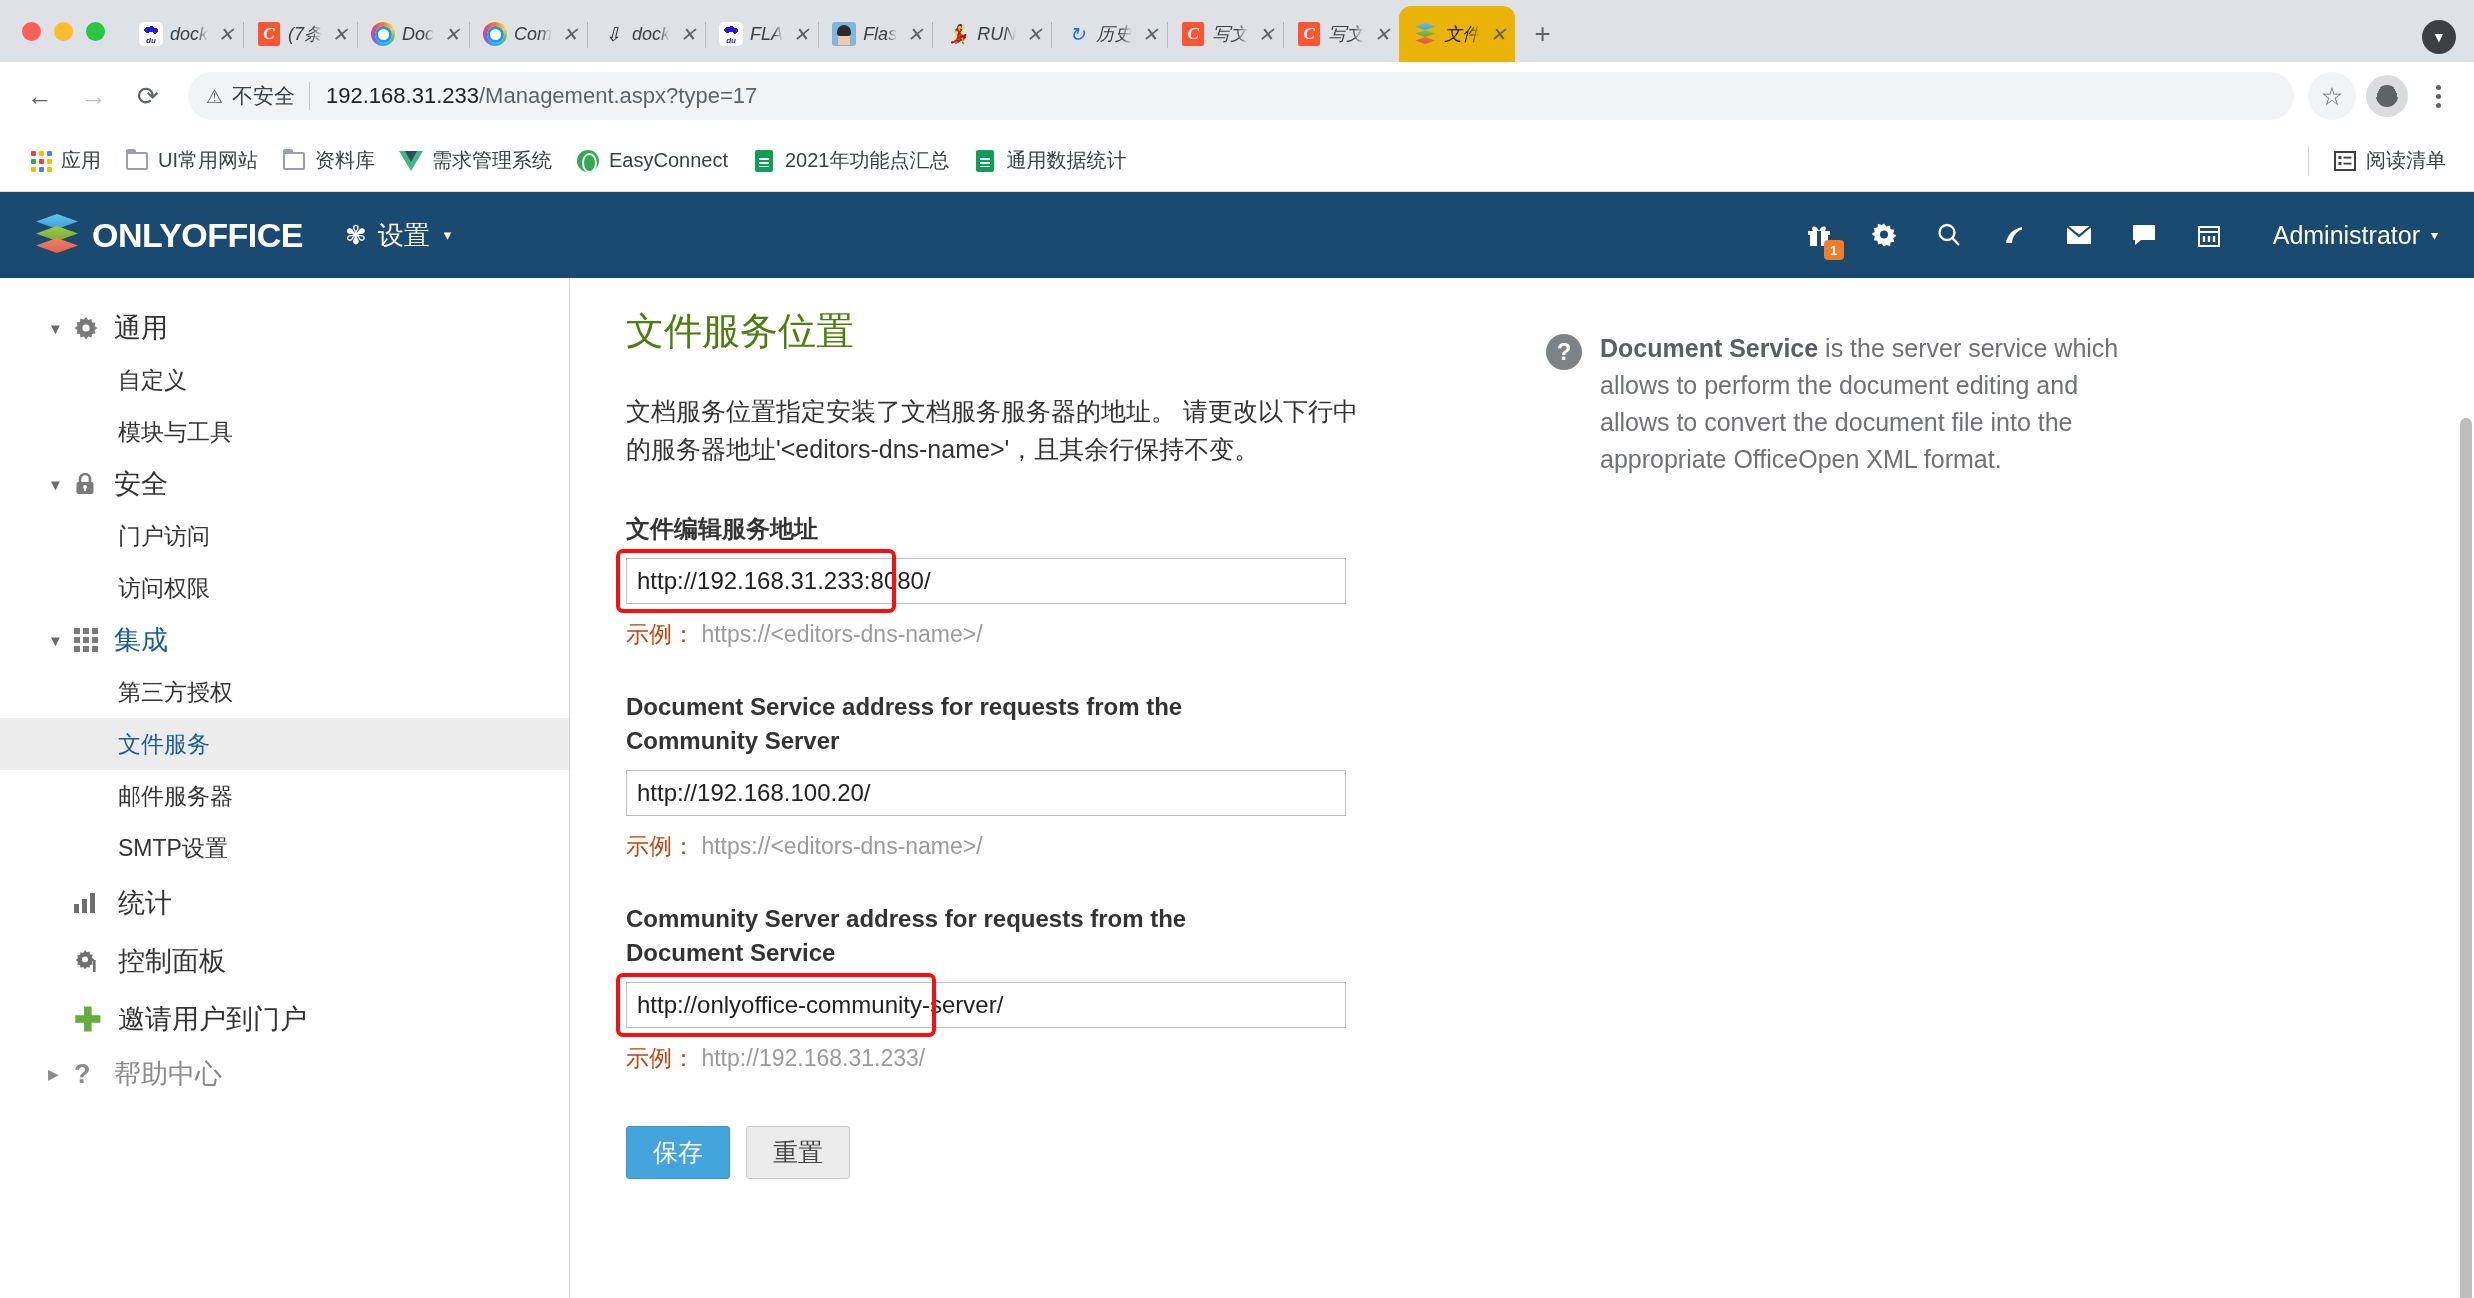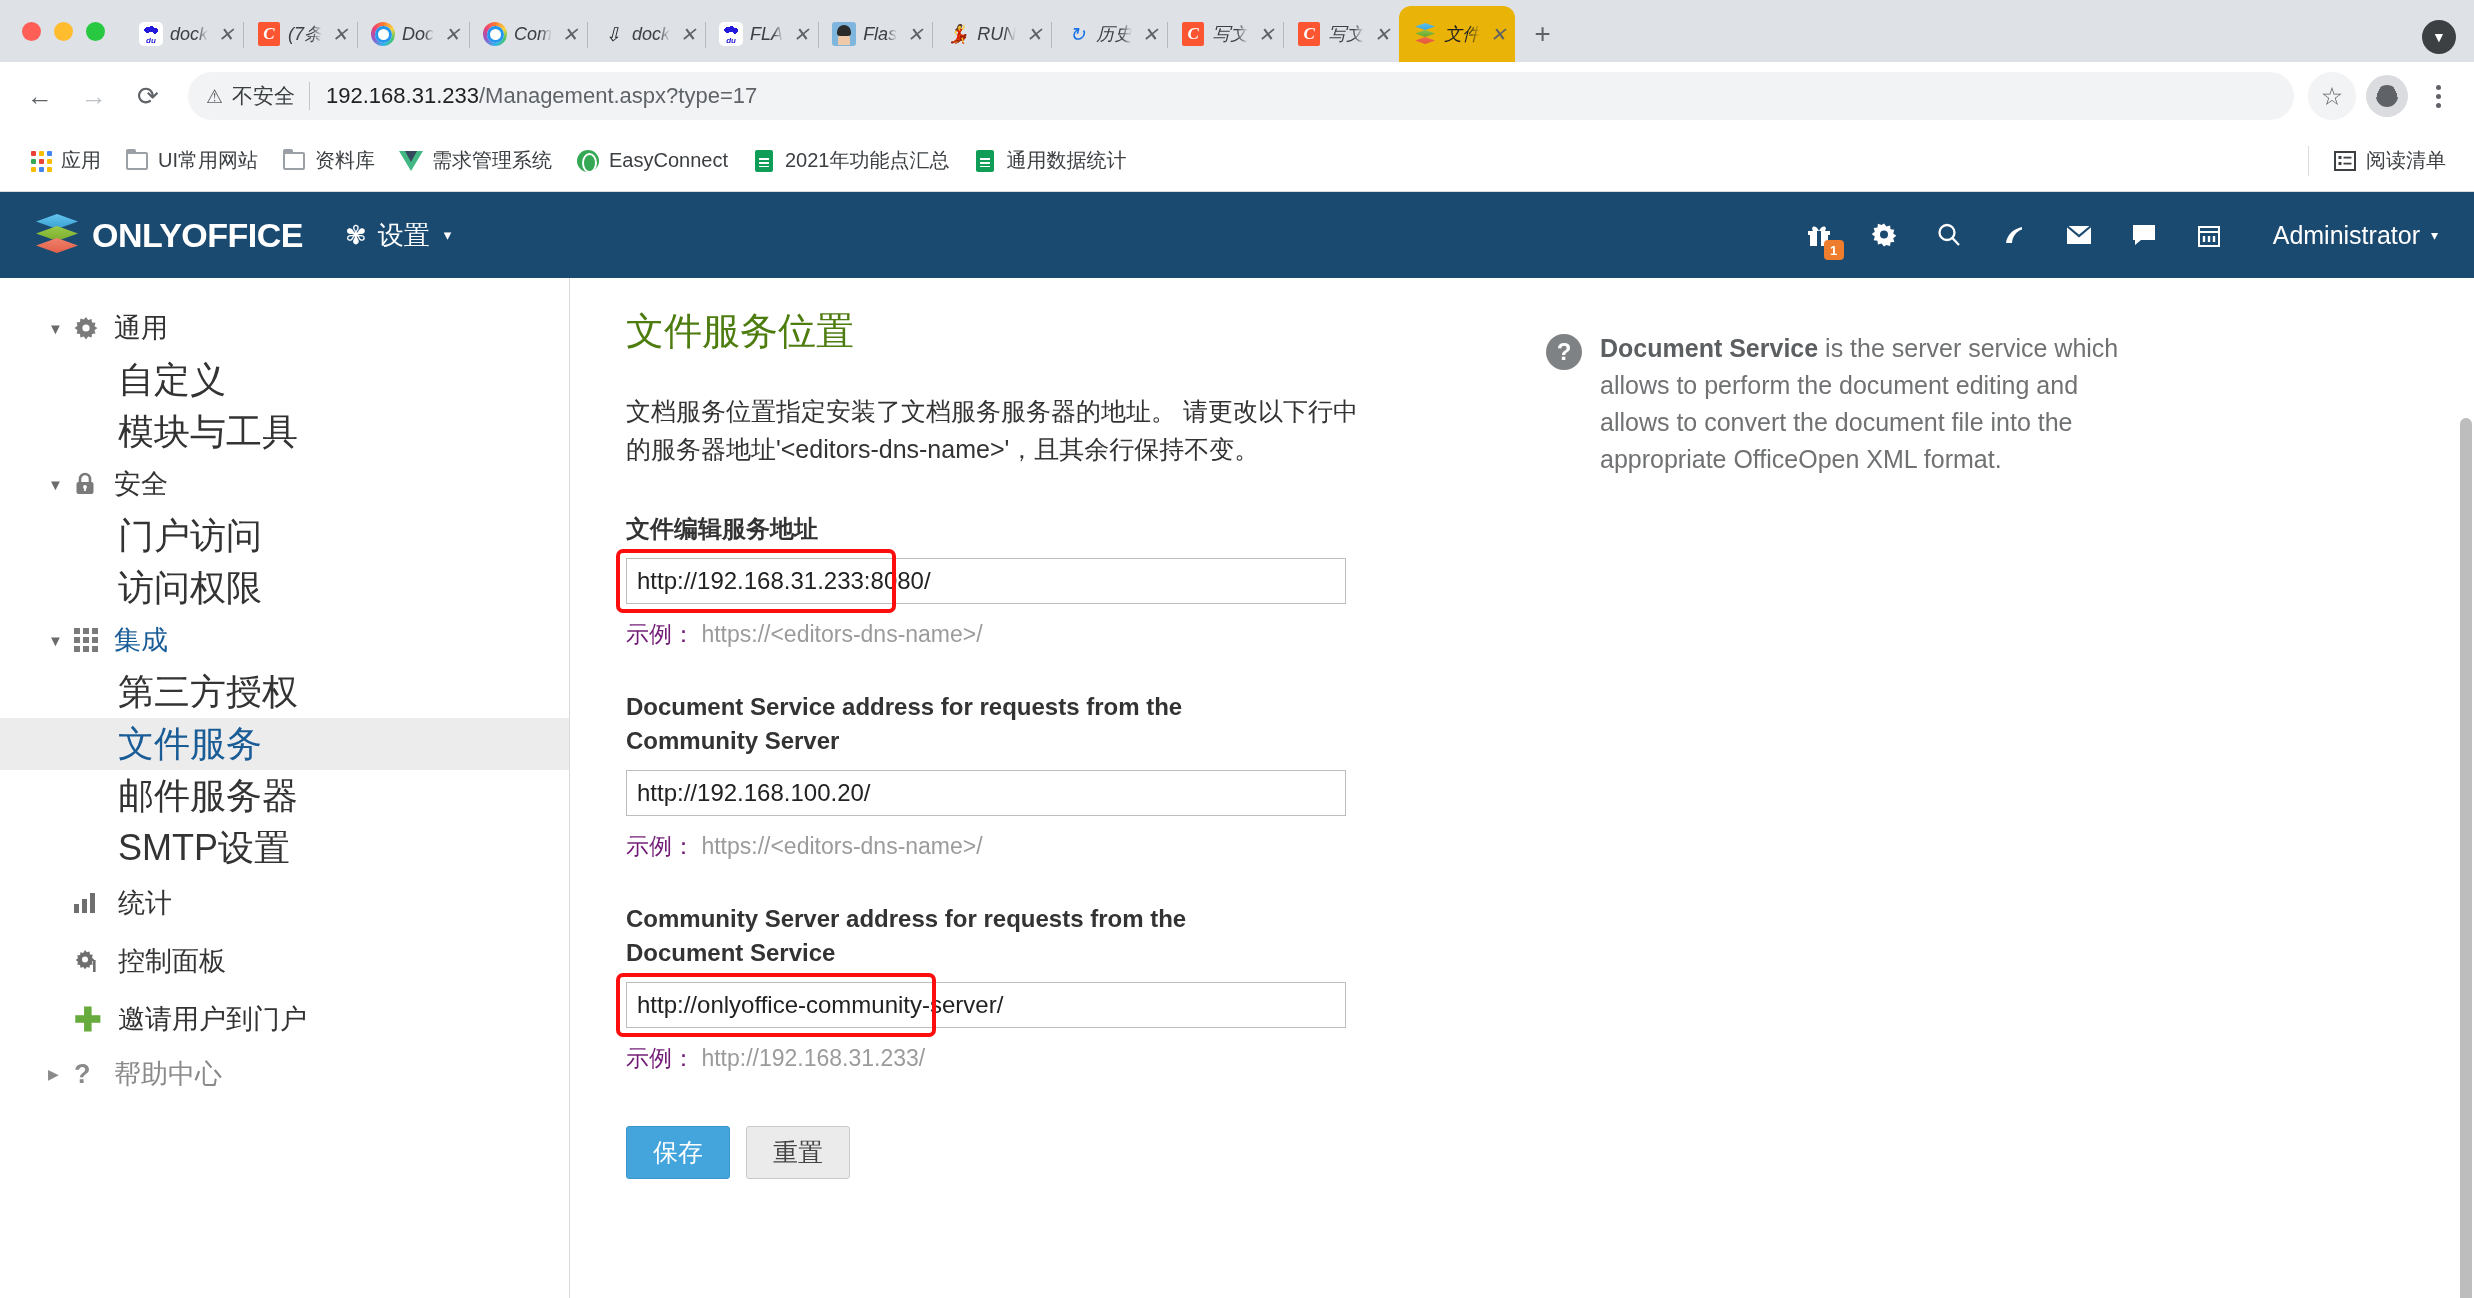--- a/index.html
+++ b/index.html
@@ -151,21 +151,21 @@
 
   
   .sidebar { width:570px; padding:24px 0 0 0; border-right:1px solid #d9d9d9; flex:none; position:relative; }
   .nav-group-row, .nav-sub-row {
     display:flex; align-items:center; height:52px; padding-left:48px; font-size:27px;
   }
   .nav-group-row { color:#333; }
   .nav-caret { width:26px; flex:none; color:#6b6b6b; font-size:15px; }
   .nav-caret.right { font-size:14px; }
   .nav-gicon { width:40px; flex:none; display:flex; align-items:center; color:#7a7a7a; font-size:25px; }
-  .nav-sub-row { padding-left:118px; color:#333; font-size:36px; }
+  .nav-sub-row { padding-left:118px; color:#333; font-size:23px; }
   .nav-group-row.active-label > .nav-label { color:#1a5c96; }
   .nav-sub-row.selected { background:#ececec; }
   .nav-sub-row.selected .nav-label { color:#1a5c96; }
   .nav-row-leaf { display:flex; align-items:center; height:58px; padding-left:74px; font-size:27px; color:#333; }
   .nav-row-leaf .nav-gicon { width:44px; }
   .nav-label { white-space:nowrap; }
   .dim { color:#8a8a8a; }
   .icon-grid9 { display:grid; grid-template-columns:repeat(3,6px); grid-template-rows:repeat(3,6px);
                 gap:3px; }
   .icon-grid9 i { display:block; width:6px; height:6px; background:#7a7a7a; }
@@ -181,21 +181,21 @@
   .intro { font-size:25px; line-height:1.5; color:#333; margin-bottom:44px; max-width:740px; }
   .field-label { font-size:24px; font-weight:bold; color:#333; margin-bottom:12px; line-height:1.42; max-width:640px; }
   .input-wrap { position:relative; width:720px; height:46px; margin-bottom:15px; }
   .text-input {
     width:100%; height:46px; border:1px solid #bdbdbd; background:#fff;
     font-size:24px; color:#222; padding:0 10px; font-family:"Liberation Sans", sans-serif;
     border-radius:0; outline:none;
   }
   .hl-box { position:absolute; border:4px solid #fd0d0d; border-radius:7px; pointer-events:none; }
   .hint { font-size:23px; color:#9b9b9b; margin-bottom:40px; }
-  .hint .hint-label { color:#701a75; }
+  .hint .hint-label { color:#c2410c; }
   .btn-row { display:flex; gap:16px; margin-top:52px; }
   .btn { font-size:25px; padding:9px 26px; border:1px solid transparent; cursor:pointer;
          font-family:"Liberation Sans", sans-serif; border-radius:3px; }
   .btn-primary { background:#44a5dd; color:#fff; border-color:#3b95c9; }
   .btn-secondary { background:#ebebeb; color:#444; border-color:#c9c9c9; }
 
   
   .aside { padding:24px 0 0 110px; width:700px; flex:none; }
   .help-block { display:flex; gap:18px; }
   .help-q { width:36px; height:36px; border-radius:50%; background:#7f8284; color:#fff;

